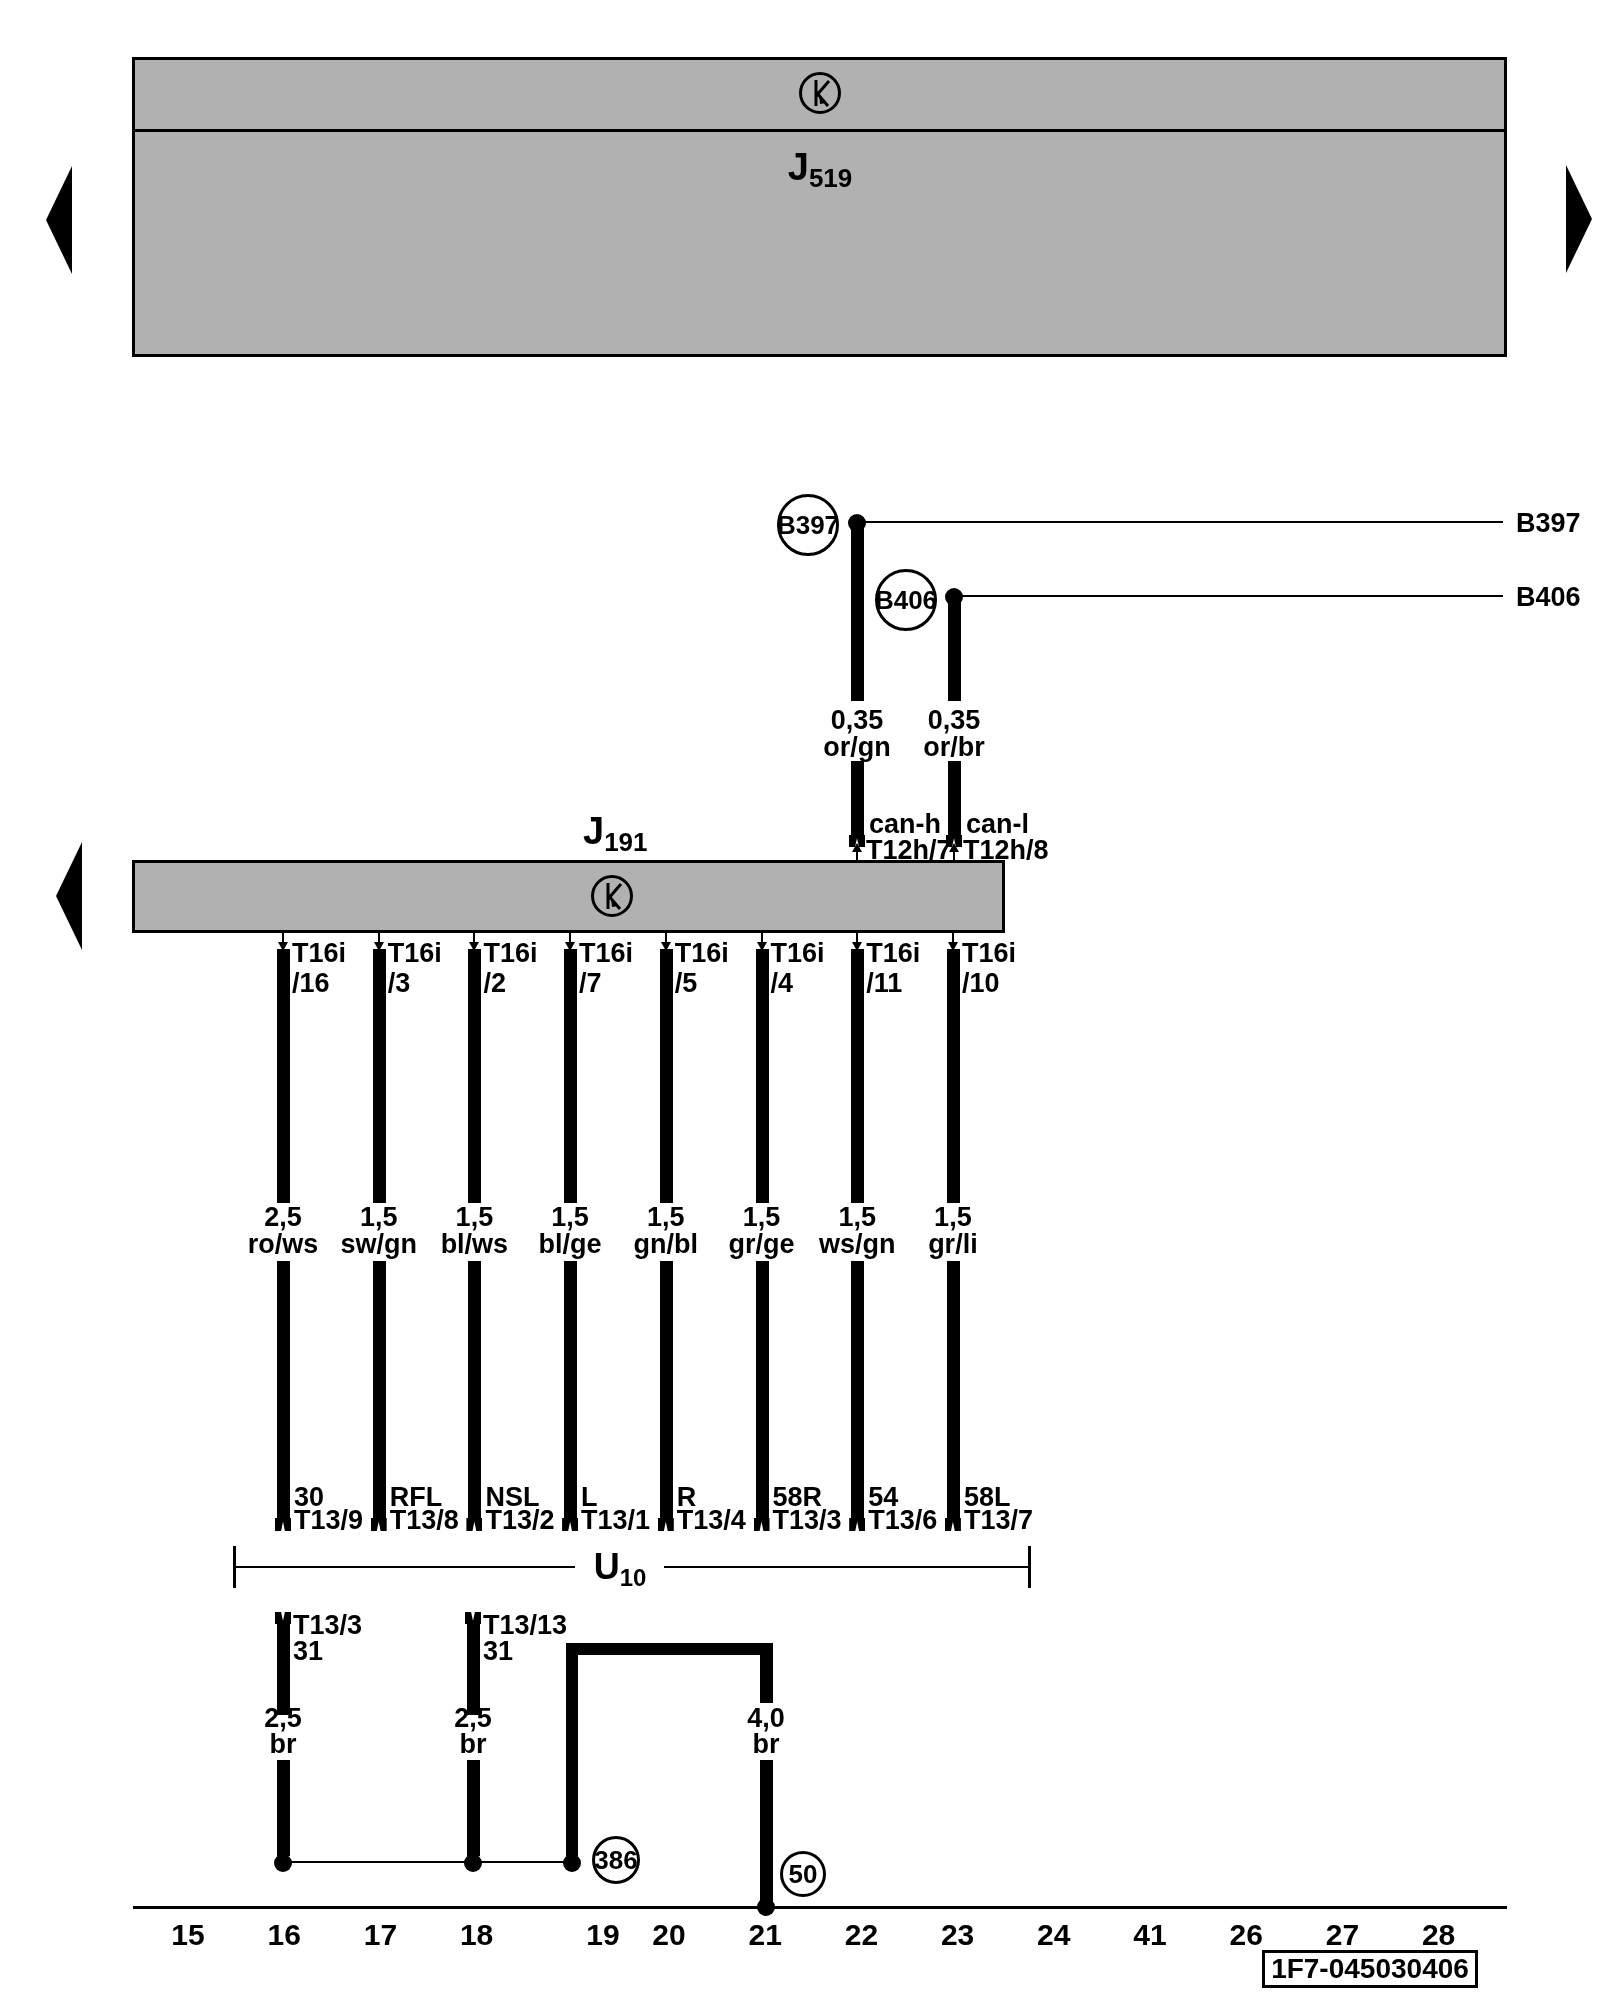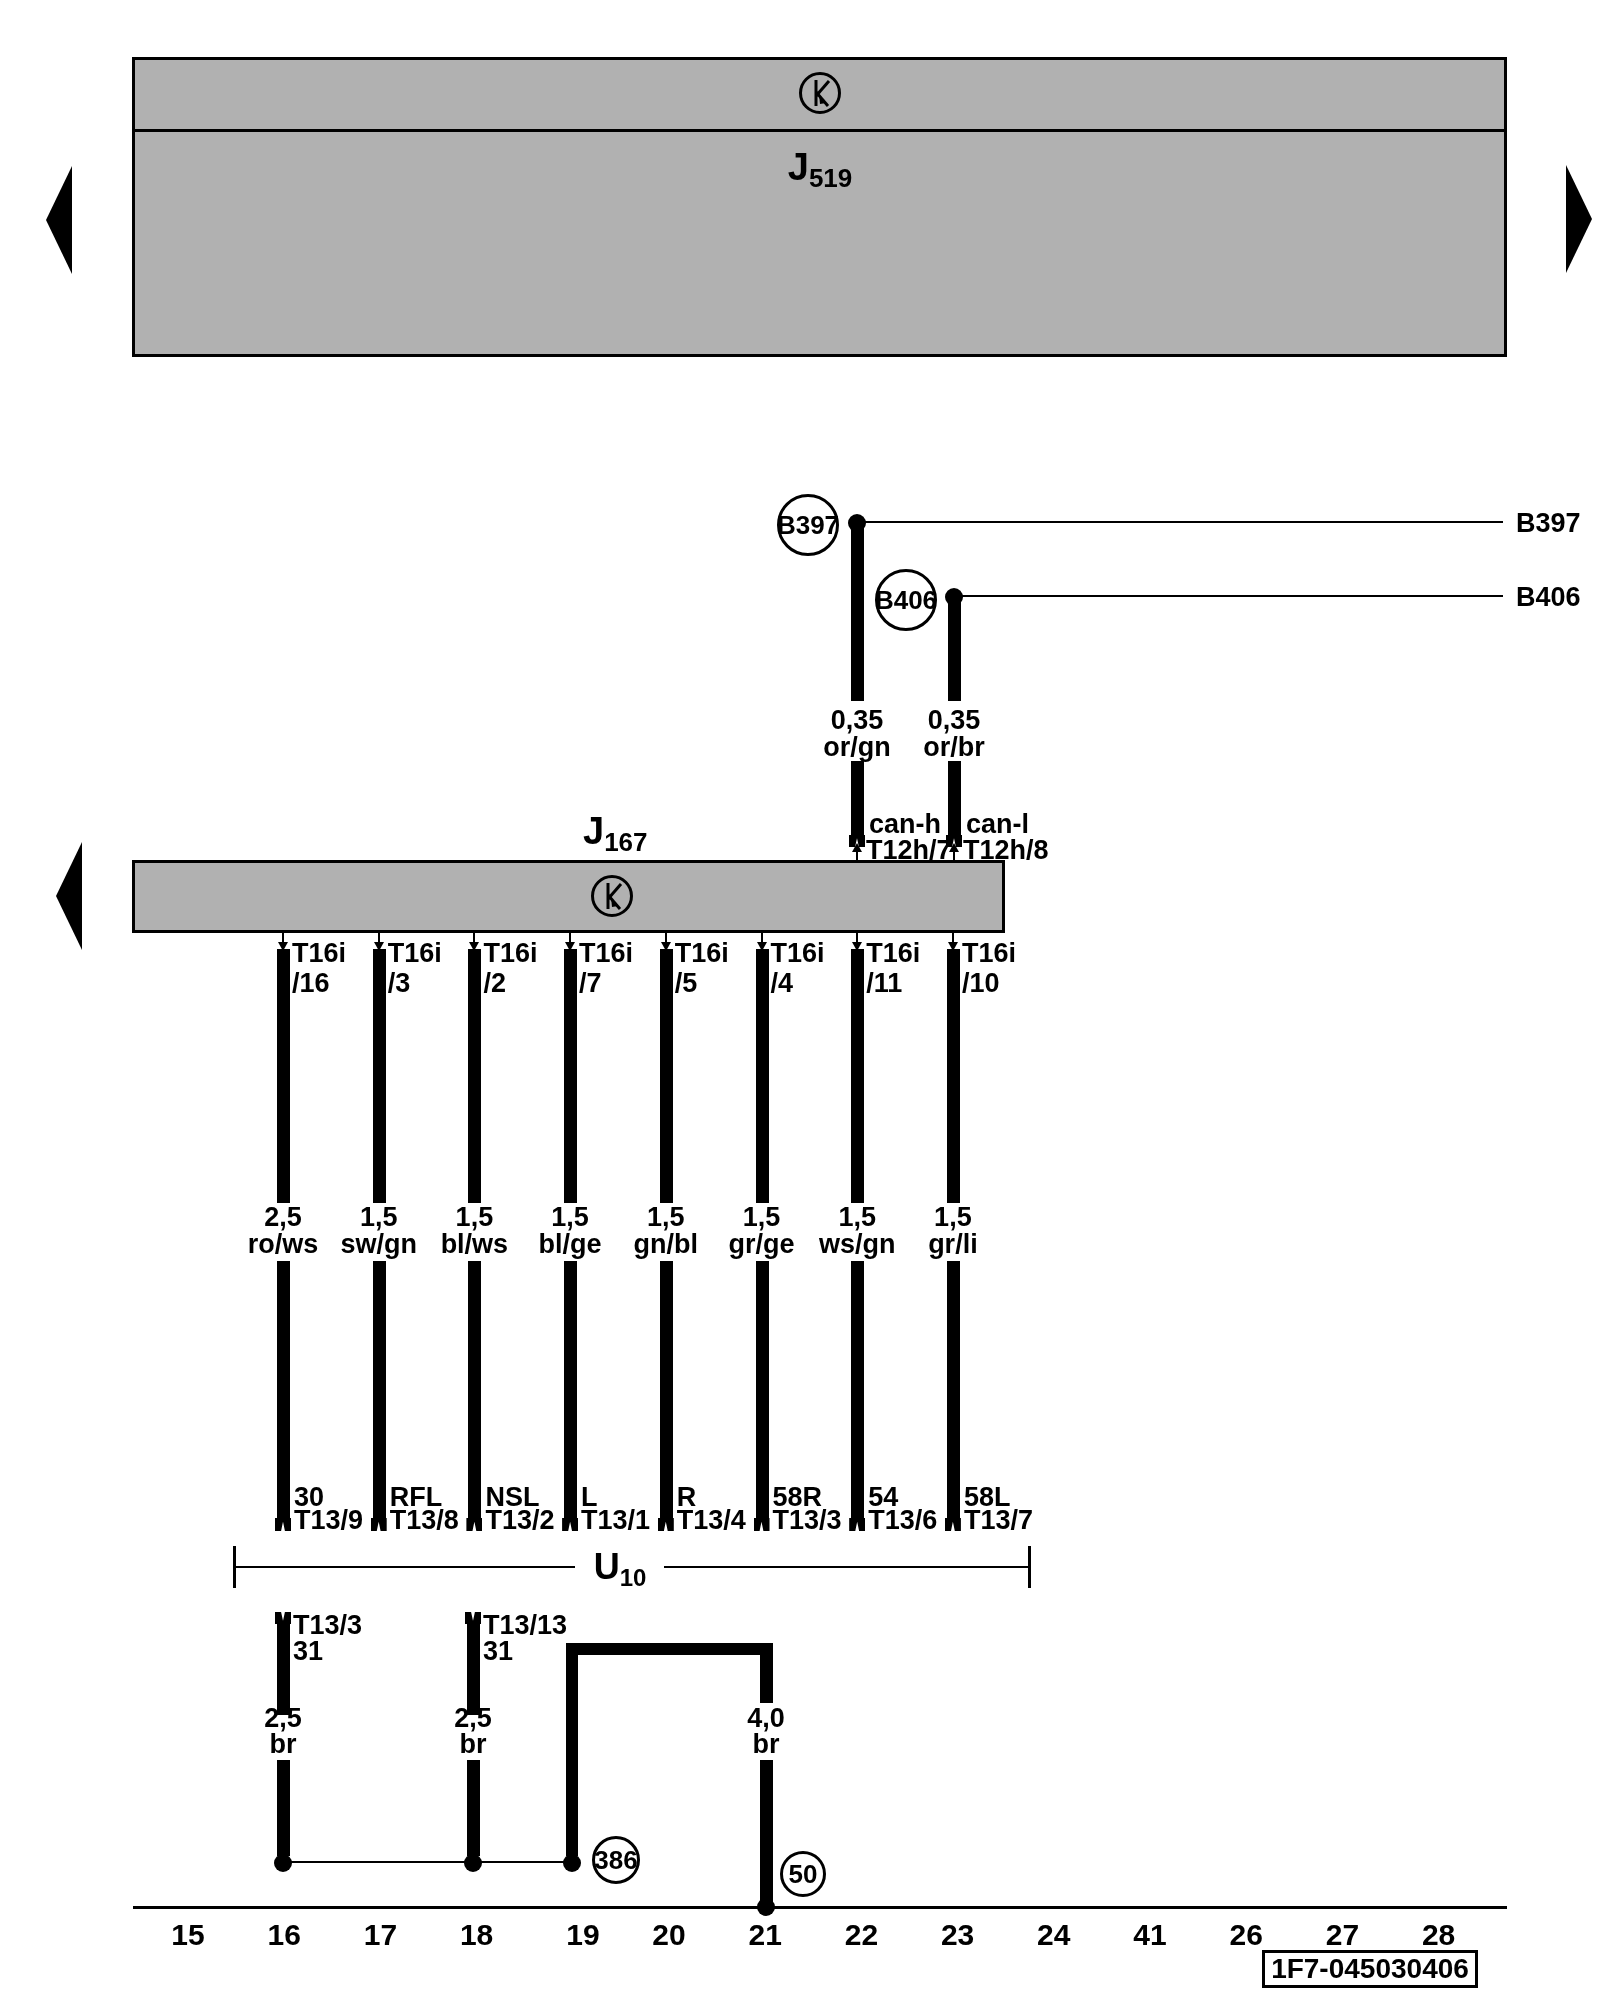--- a/index.html
+++ b/index.html
@@ -76,21 +76,21 @@
   <div class="abs lbl center" style="left:894px;top:707px;width:120px">0,35</div>
   <div class="abs lbl center" style="left:894px;top:734px;width:120px">or/br</div>
   <div class="wire" style="left:948px;top:761px;height:74px"></div>
   <div class="fork-down" style="left:946px;top:835px;width:16px;height:12px"></div>
   <div class="arr-up" style="left:949px;top:843px"></div>
   <div class="abs thin" style="left:953px;top:850px;width:2px;height:10px"></div>
   <div class="abs lbl" style="left:966px;top:811px">can-l</div>
   <div class="abs lbl" style="left:963px;top:837px">T12h/8</div>
 
   <div class="abs" style="left:583px;top:812px">
-    <span class="bigref">J</span><span class="subref">167</span>
+    <span class="bigref">J</span><span class="subref">191</span>
   </div>
   <div class="graybox" style="left:132px;top:860px;width:873px;height:73px"></div>
   <svg class="abs" style="left:590px;top:874px" width="44" height="44" viewBox="0 0 44 44">
     <circle cx="22" cy="22" r="19.5" fill="none" stroke="#000" stroke-width="3"></circle>
     <line x1="18" y1="9" x2="18" y2="35" stroke="#000" stroke-width="3"></line>
     <line x1="18" y1="25" x2="31" y2="10" stroke="#000" stroke-width="3"></line>
     <line x1="18" y1="21" x2="30" y2="35" stroke="#000" stroke-width="3"></line>
     <path d="M21 23 L28 32 L22 33 Z" fill="#000"></path>
   </svg>
 
@@ -243,21 +243,21 @@
   </div>
   <div class="node" style="left:780px;top:1851px;width:46px;height:46px">
     <span>50</span>
   </div>
 
   <div class="abs thin" style="left:133px;top:1906px;width:1374px;height:3px"></div>
   <div class="ruler-num lbl30" style="left: 188px;">15</div>
     <div class="ruler-num lbl30" style="left: 284.2px;">16</div>
     <div class="ruler-num lbl30" style="left: 380.4px;">17</div>
     <div class="ruler-num lbl30" style="left: 476.6px;">18</div>
-    <div class="ruler-num lbl30" style="left: 583px;">19</div>
+    <div class="ruler-num lbl30" style="left: 603px;">19</div>
     <div class="ruler-num lbl30" style="left: 669px;">20</div>
     <div class="ruler-num lbl30" style="left: 765.2px;">21</div>
     <div class="ruler-num lbl30" style="left: 861.4px;">22</div>
     <div class="ruler-num lbl30" style="left: 957.6px;">23</div>
     <div class="ruler-num lbl30" style="left: 1053.8px;">24</div>
     <div class="ruler-num lbl30" style="left: 1150px;">41</div>
     <div class="ruler-num lbl30" style="left: 1246.2px;">26</div>
     <div class="ruler-num lbl30" style="left: 1342.4px; text-align: center;">27</div>
     <div class="ruler-num lbl30" style="left: 1438.6px;">28</div>
 

